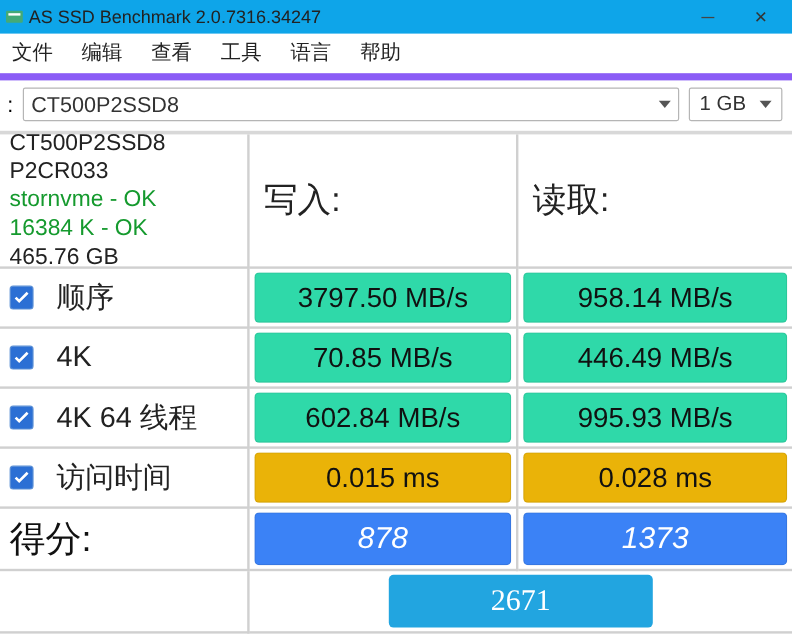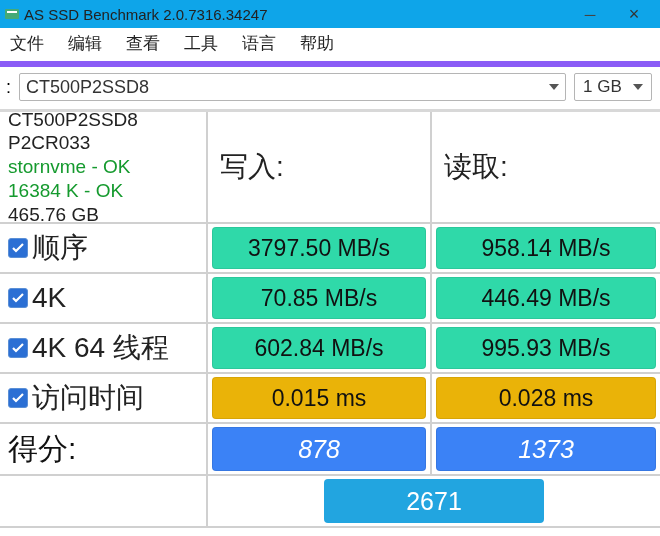--- a/index.html
+++ b/index.html
@@ -104,23 +104,23 @@
   }
   .info-cell .ok { color: #159a2e; }
   .hdr-cell {
     height: 112px;
     font-size: 28px;
     color: #222;
     padding-left: 12px;
   }
   .row-label {
     height: 50px;
-    font-size: 28px;
-    color: #222;
-    gap: 4px;
+    font-size: 24px;
+    color: #222;
+    gap: 19px;
   }
   .chk {
     width: 20px; height: 20px;
     border: 1px solid #5a8fd6;
     border-radius: 3px;
     background: #2b6fd4;
     display: flex;
     align-items: center;
     justify-content: center;
     flex-shrink: 0;
@@ -154,20 +154,21 @@
     font-size: 25px;
     font-style: italic;
   }
   .total-row {
     grid-column: 2 / span 2;
     display: flex;
     justify-content: center;
     height: 52px;
     padding: 3px 6px;
     border-bottom: 2px solid #d0d0d0;
+    font-family: Liberation Serif, serif;
   }
   .total-box {
     width: 220px; height: 100%;
     border-radius: 4px;
     display: flex;
     align-items: center;
     justify-content: center;
     font-size: 25px;
     color: #fff;
     background: #22a5e0;

